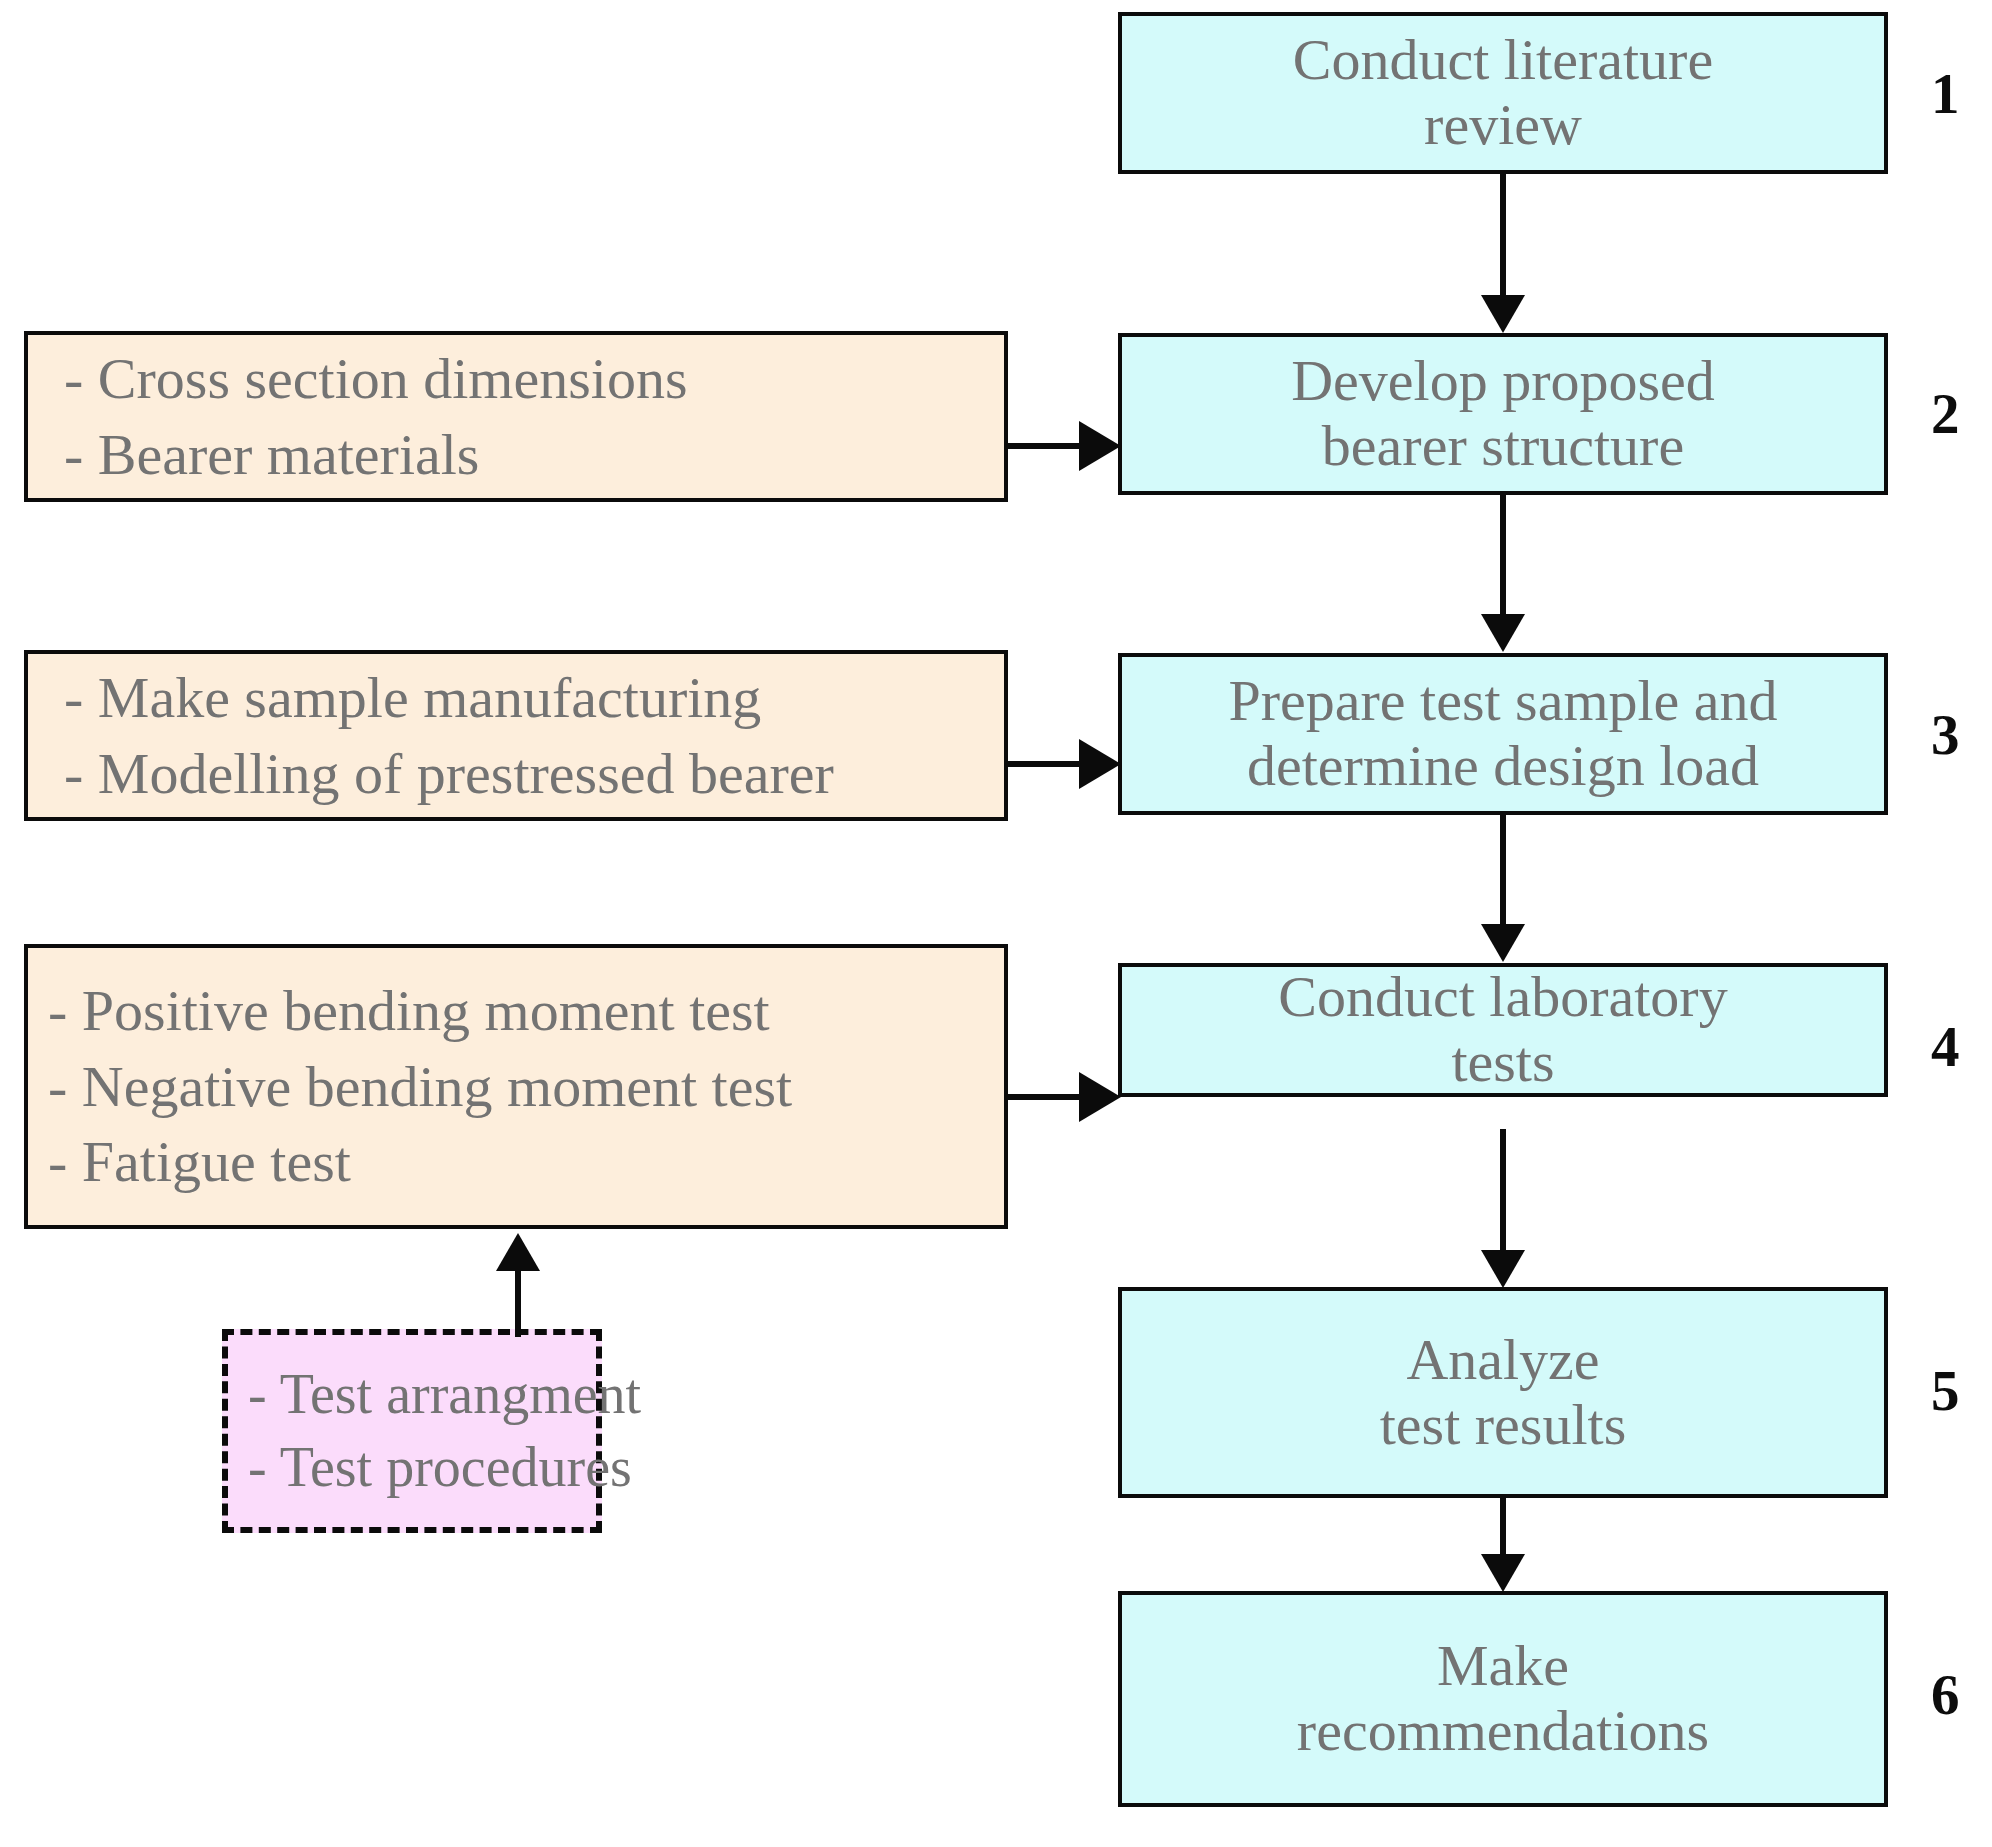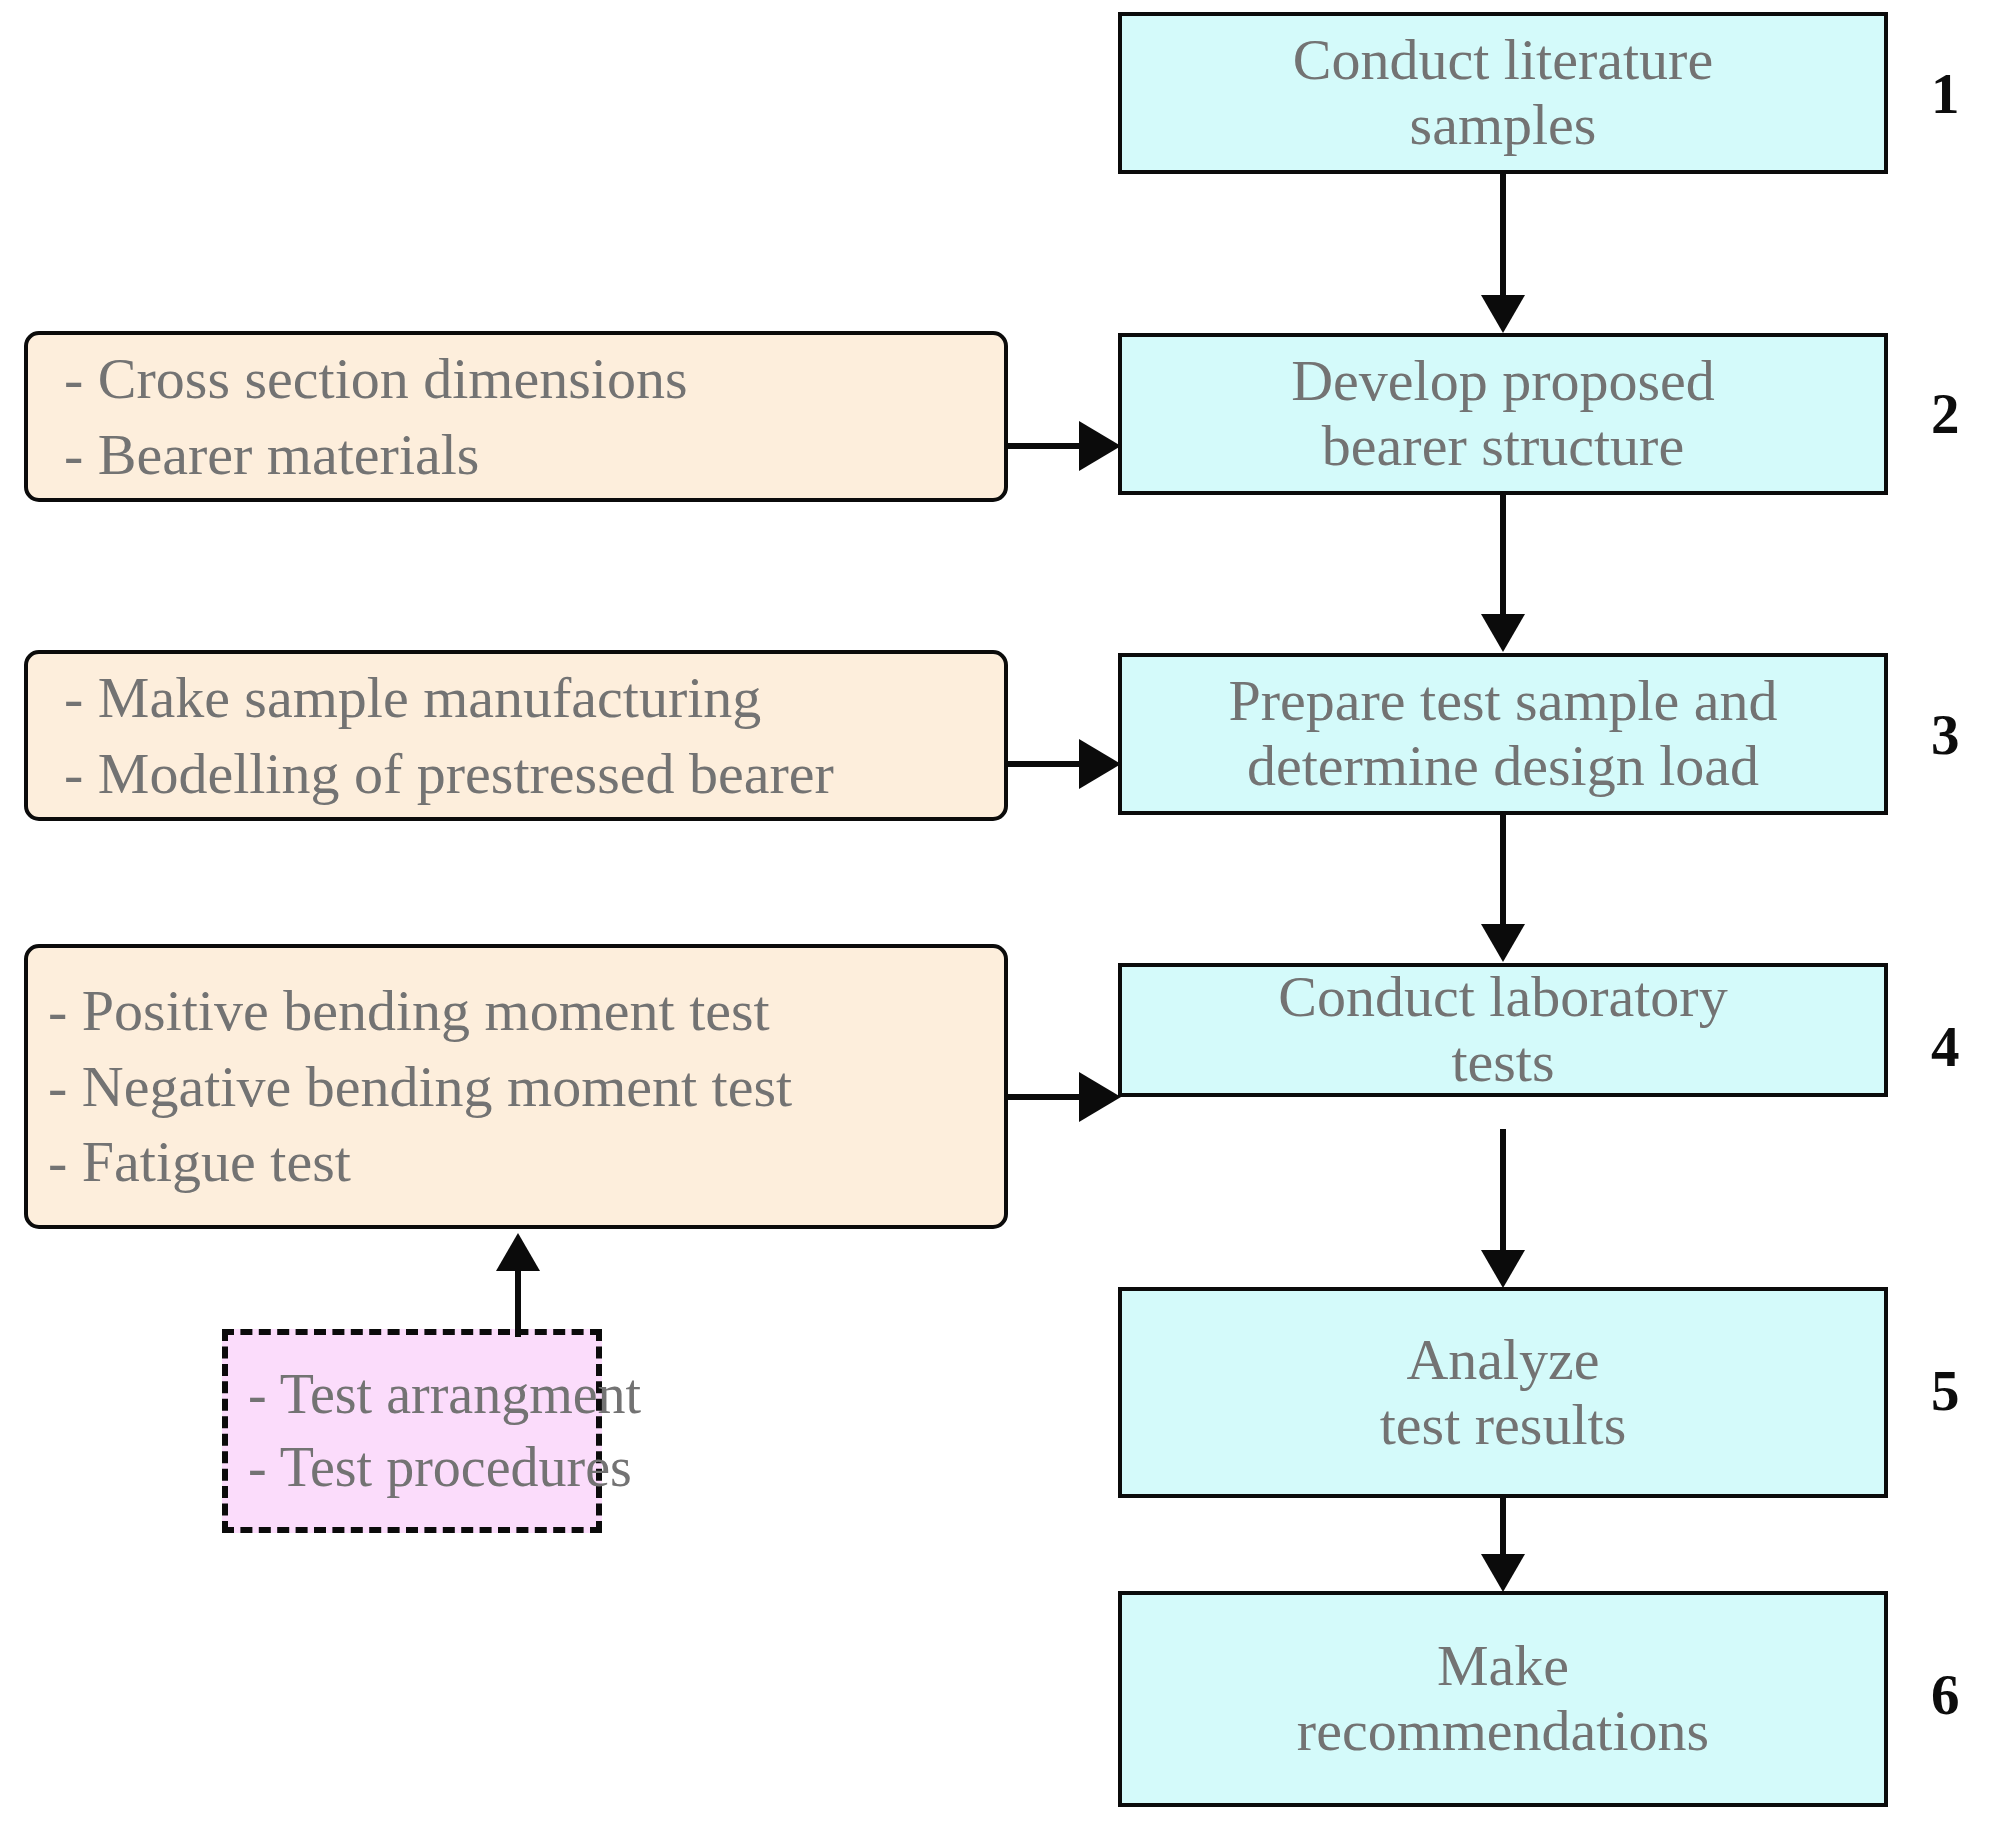--- a/index.html
+++ b/index.html
@@ -30,21 +30,20 @@
     background: #d4fafa;
     align-items: center;
     text-align: center;
   }
 
   .box.input {
     background: #fdeedc;
     align-items: flex-start;
     text-align: left;
     padding-left: 36px;
-    border-radius: 15px;
   }
 
   .box.dashed {
     background: #fbdcfb;
     border: 6.7px dashed #0b0b0b;
     align-items: flex-start;
     text-align: left;
     padding-left: 20px;
   }
 
@@ -108,21 +107,21 @@
     border-left: 42px solid #0b0b0b;
   }
 </style>
 </head>
 <body>
 
 <div id="canvas">
 
   <div class="box main" style="left:1118px; top:12.4px; width:770px; height:162px;">
     <span class="line">Conduct literature</span>
-    <span class="line">samples</span>
+    <span class="line">review</span>
   </div>
   <div class="stepnum" style="left:1931px; top:65px;">1</div>
 
   <div class="box main" style="left:1118px; top:333px; width:770px; height:162px;">
     <span class="line">Develop proposed</span>
     <span class="line">bearer structure</span>
   </div>
   <div class="stepnum" style="left:1931px; top:385px;">2</div>
 
   <div class="box main" style="left:1118px; top:653px; width:770px; height:162px;">

